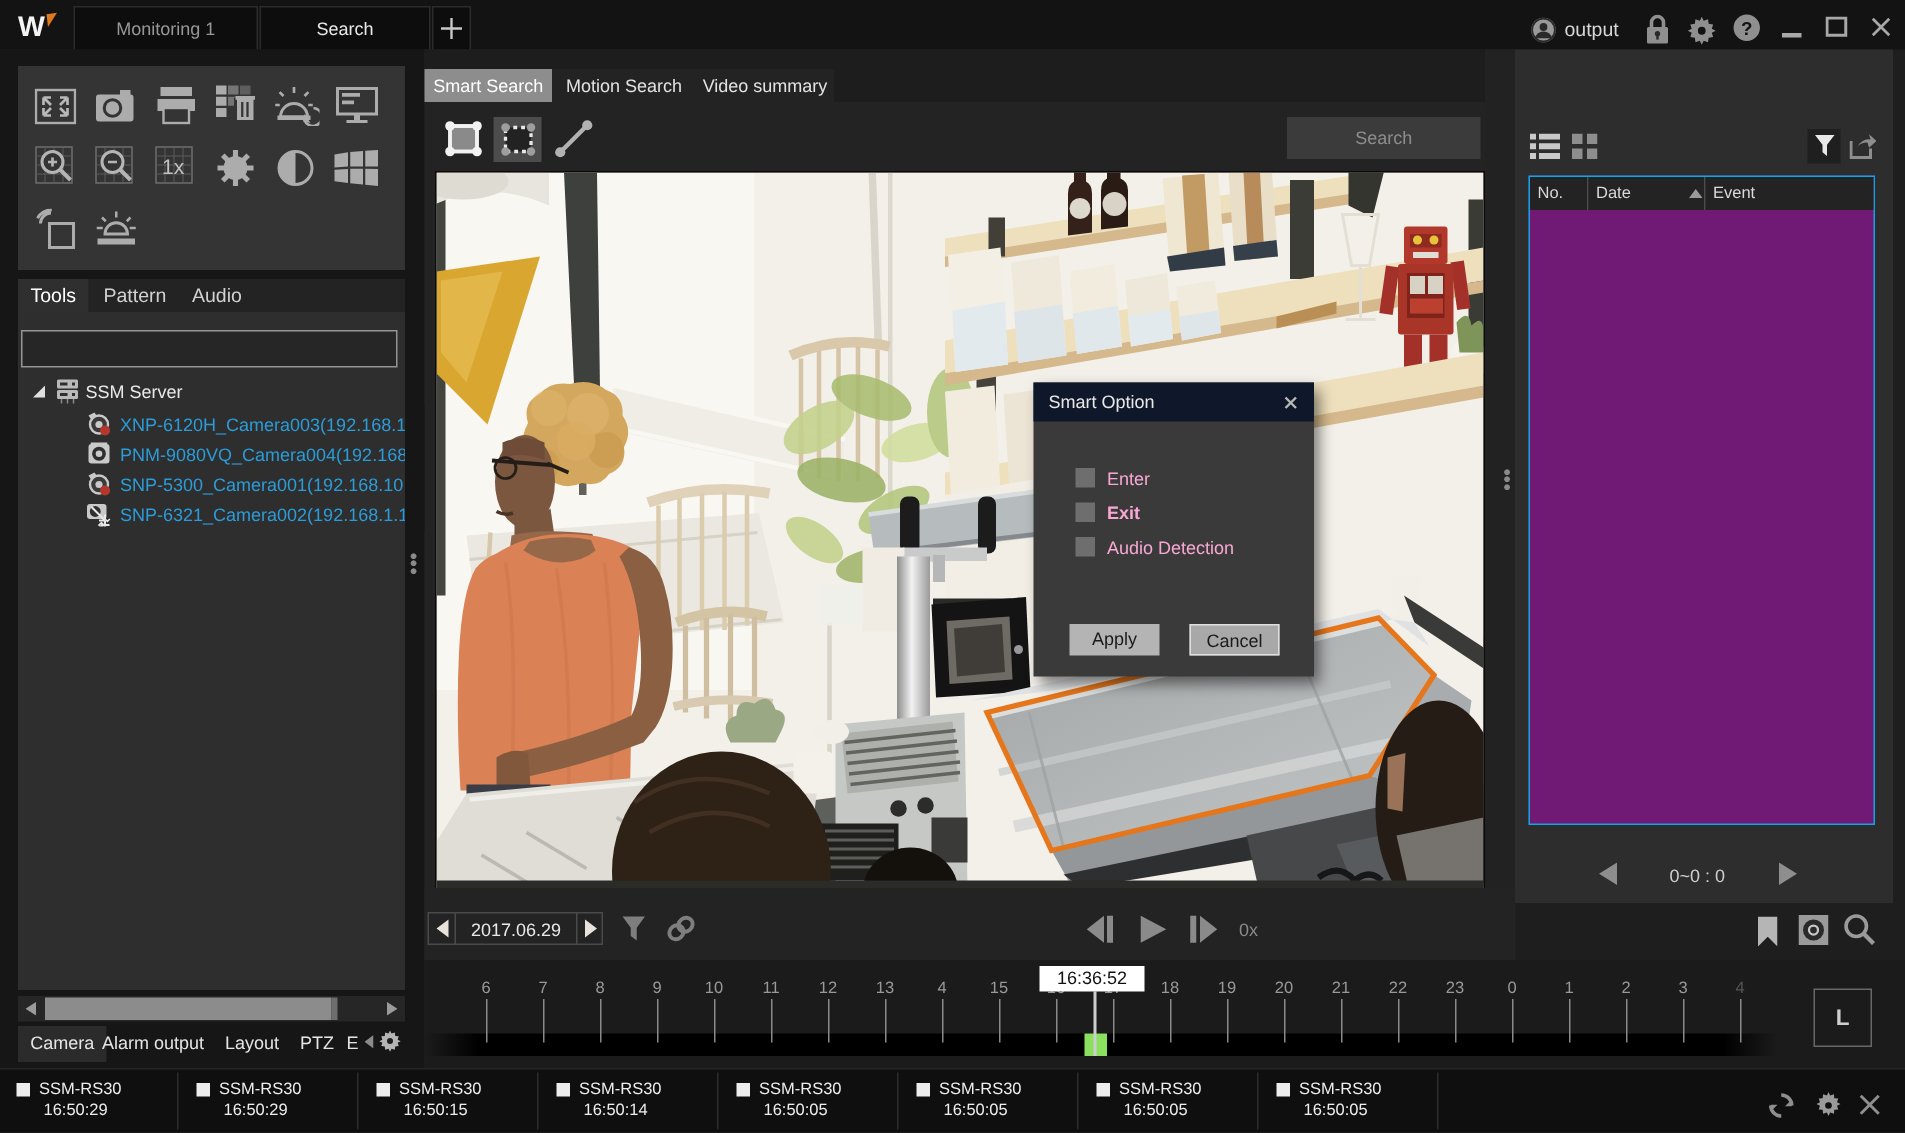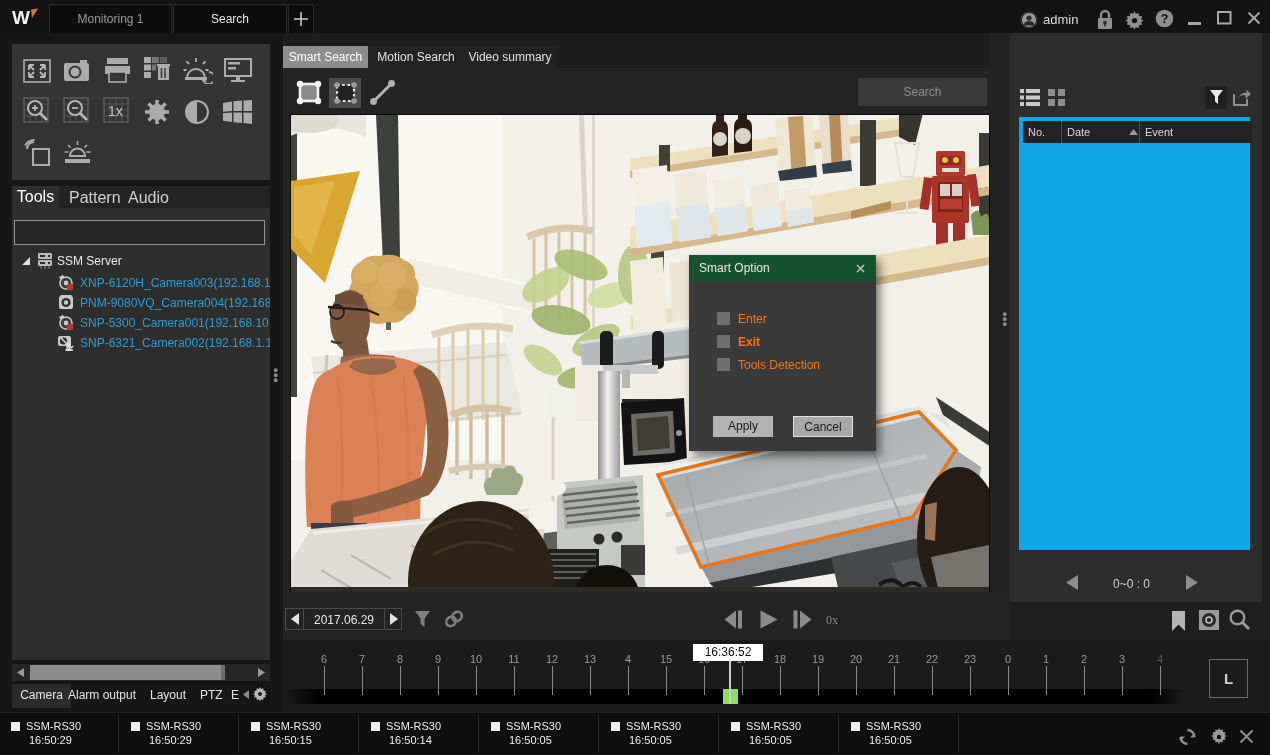--- a/index.html
+++ b/index.html
@@ -5,39 +5,39 @@
 * { margin:0; padding:0; box-sizing:border-box; }
 html,body { width:1270px; height:755px; overflow:hidden; background:#1e1e1e; font-family:"Liberation Sans", sans-serif; }
 .abs { position:absolute; }
 #app { position:relative; width:1270px; height:755px; background:#1e1e1e; overflow:hidden; }
 svg { display:block; }
 #titlebar { position:absolute; left:0; top:0; width:1270px; height:33px; background:#131313; }
 .toptab { position:absolute; top:4px; height:29px; background:#0d0d0d; border:1px solid #2b2b2b; border-bottom:none; color:#989898; font-size:12px; text-align:center; line-height:29px; }
 .toptab.active { color:#e8e8e8; }
 #lpanel { position:absolute; left:12px; top:44px; width:258px; height:136px; background:#343434; }
 #lcol { position:absolute; left:0; top:33px; width:283px; height:679px; background:#161616; }
-#ltabs { position:absolute; left:12px; top:186px; width:258px; height:22px; background:#232323; color:#d2d2d2; font-size:16px; }
+#ltabs { position:absolute; left:12px; top:186px; width:258px; height:22px; background:#232323; color:#d2d2d2; font-size:13px; }
 #treepanel { position:absolute; left:12px; top:208px; width:258px; height:452px; background:#2e2e2e; }
 #searchbox { position:absolute; left:14px; top:220px; width:251px; height:25px; background:#262626; border:1px solid #959595; }
 .treerow { position:absolute; font-size:12px; color:#2b9cd8; white-space:nowrap; }
 #centerbg { position:absolute; left:283px; top:33px; width:727px; height:679px; background:#232323; }
 .ctab { position:absolute; top:46px; height:22px; font-size:12px; color:#e2e2e2; line-height:22px; text-align:center; }
 #searchbtn { position:absolute; left:858px; top:78px; width:129px; height:28px; background:#3b3b3b; color:#8d8d8d; font-size:12px; text-align:center; line-height:28px; }
 #video { position:absolute; left:291px; top:115px; width:698px; height:477px; background:#efece6; outline:1px solid #0a0a0a; }
 #dialog { position:absolute; left:689px; top:255px; width:187px; height:196px; background:#3a3a3a; box-shadow:4px 5px 9px rgba(0,0,0,0.5); }
-#dlgtitle { position:absolute; left:0; top:0; width:187px; height:26px; background:#14532d; color:#e8e8e8; font-size:12px; line-height:26px; padding-left:10px; }
+#dlgtitle { position:absolute; left:0; top:0; width:187px; height:26px; background:#0f172a; color:#e8e8e8; font-size:12px; line-height:26px; padding-left:10px; }
 .chk { position:absolute; width:13px; height:13px; background:#6e6e6e; }
-.chklbl { position:absolute; color:#f97316; font-size:12px; }
+.chklbl { position:absolute; color:#f9a8d4; font-size:12px; }
 .dlgbtn { position:absolute; top:161px; width:60px; height:21px; font-size:12px; text-align:center; line-height:20px; color:#1a1a1a; }
 #ctrlrow { position:absolute; left:283px; top:592px; width:727px; height:48px; background:#232323; }
 #timeline { position:absolute; left:283px; top:640px; width:987px; height:72px; background:#1b1b1b; }
 .tlabel { position:absolute; font-size:11px; color:#999999; transform:translateX(-50%); }
 .tick { position:absolute; top:28px; width:1px; height:13px; background:#707070; }
 #rpanel { position:absolute; left:1010px; top:33px; width:252px; height:569px; background:#2d2d2d; }
-#rtable { position:absolute; left:1019px; top:117px; width:231px; height:433px; background:#0ea5e9; border:4px solid #0ea5e9; }
+#rtable { position:absolute; left:1019px; top:117px; width:231px; height:433px; background:#701a75; border:1px solid #0ea5e9; }
 .th { position:absolute; top:0; height:22px; background:#232323; border-right:1px solid #4d4d4d; color:#dadada; font-size:11px; line-height:22px; padding-left:5px; }
 #bottombar { position:absolute; left:0; top:712px; width:1270px; height:43px; background:#0f0f0f; border-top:1px solid #262626; }
 .btab { position:absolute; top:3px; width:119px; height:38px; border-right:1px solid #2c2c2c; color:#ededed; font-size:11px; }
 .btab .l1 { position:absolute; left:26px; top:5px; }
 .btab .l2 { position:absolute; left:29px; top:19px; }
 .btab .sq { position:absolute; left:11px; top:7px; width:9px; height:9px; background:#ededed; }
 .icon { position:absolute; }
 </style>
 </head>
 <body>
@@ -53,21 +53,21 @@
     <text x="1" y="19" font-size="19" font-weight="bold" style="fill:#f4f4f4" font-family="Liberation Sans">W</text>
     <path d="M20 4.5 L27 3.5 L21 13 Z" fill="#e07820"></path>
   </svg>
 
   <svg class="icon" style="left:1020px; top:11px;" width="18" height="18">
     <circle cx="9" cy="9" r="8.2" fill="#9a9a9a"></circle>
     <circle cx="9" cy="7" r="2.6" fill="#2a2a2a"></circle>
     <path d="M3.5 14.5 a5.5 4.5 0 0 1 11 0" fill="#2a2a2a"></path>
     <circle cx="9" cy="9" r="7.6" fill="none" stroke="#2a2a2a" stroke-width="1.2"></circle>
   </svg>
-  <div class="abs" style="left:1043px; top:12px; color:#d8d8d8; font-size:13px;">admin</div>
+  <div class="abs" style="left:1043px; top:12px; color:#d8d8d8; font-size:13px;">output</div>
   <svg class="icon" style="left:1095px; top:9px;" width="20" height="21">
     <rect x="3" y="9" width="14" height="11" rx="1" fill="#8f8f8f"></rect>
     <path d="M6 9 V6 a4 4 0 0 1 8 0 V9" fill="none" stroke="#8f8f8f" stroke-width="2.4"></path>
     <circle cx="10" cy="13.5" r="1.8" fill="#2a2a2a"></circle>
     <rect x="9.2" y="14" width="1.6" height="3.4" fill="#2a2a2a"></rect>
   </svg>
   <svg class="icon" style="left:1124px; top:9px;" width="21" height="21">
     <path d="M10.5 2.2 l1.3 2.6 2.9-.9 .4 3 3 .4 -.9 2.9 2.6 1.3 -2.6 1.3 .9 2.9 -3 .4 -.4 3 -2.9-.9 -1.3 2.6 -1.3-2.6 -2.9 .9 -.4-3 -3-.4 .9-2.9 -2.6-1.3 2.6-1.3 -.9-2.9 3-.4 .4-3 2.9 .9 Z" fill="#8f8f8f"></path>
     <circle cx="10.5" cy="11.5" r="2.6" fill="#131313"></circle>
   </svg>
@@ -492,21 +492,21 @@
   <div id="dialog">
     <div id="dlgtitle">Smart Option</div>
     <svg class="icon" style="right:11px; top:9px;" width="9" height="9">
         <path d="M1 1 L8 8 M8 1 L1 8" stroke="#b8b8b8" stroke-width="1.6"></path>
       </svg>
     <div class="chk" style="left:28px; top:57px;"></div>
       <div class="chklbl" style="left:49px; top:57px;">Enter</div>
     <div class="chk" style="left:28px; top:80px;"></div>
       <div class="chklbl" style="left:49px; top:80px;font-weight:bold;">Exit</div>
     <div class="chk" style="left:28px; top:103px;"></div>
-      <div class="chklbl" style="left:49px; top:103px;">Tools Detection</div>
+      <div class="chklbl" style="left:49px; top:103px;">Audio Detection</div>
     <div class="dlgbtn" style="left:24px; background:#b4b4b4;">Apply</div>
     <div class="dlgbtn" style="left:104px; background:#a8a8a8; border:1px solid #dfdfdf;">Cancel</div>
   </div>
 
   <div id="ctrlrow"></div>
   <div class="abs" style="left:285px; top:608px; width:117px; height:22px; border:1px solid #4a4a4a;"></div>
   <svg class="icon" style="left:289px; top:612px;" width="12" height="14">
       <path d="M10 1 L2 7 L10 13 Z" fill="#e8e3da"></path>
     </svg>
   <div class="abs" style="left:303px; top:608px; width:1px; height:22px; background:#4a4a4a;"></div>
@@ -528,21 +528,21 @@
       <path d="M13 1.5 L1.5 10.5 L13 19.5 Z" fill="#8a8a8a"></path>
       <rect x="15" y="1.5" width="4" height="18" fill="#8a8a8a"></rect>
     </svg>
   <svg class="icon" style="left:759px; top:609px;" width="20" height="21">
       <path d="M1.5 1.5 L18.5 10.5 L1.5 19.5 Z" fill="#8a8a8a"></path>
     </svg>
   <svg class="icon" style="left:792px; top:609px;" width="22" height="21">
       <rect x="1.5" y="1.5" width="4" height="18" fill="#8a8a8a"></rect>
       <path d="M8 1.5 L19.5 10.5 L8 19.5 Z" fill="#8a8a8a"></path>
     </svg>
-  <div class="abs" style="left:826px; top:613px; color:#8a8a8a; font-size:12px;font-family:Liberation Serif, serif;">0x</div>
+  <div class="abs" style="left:826px; top:613px; color:#8a8a8a; font-size:12px;">0x</div>
 
   <div id="timeline"></div>
   <div class="abs" style="left:284px; top:689px; width:901px; height:15px; background:linear-gradient(90deg,#1b1b1b,#000 4%,#000 96%,#1b1b1b);"></div>
   <div id="tlabels">
       <div class="tlabel" style="left:324px; top:653px;">6</div>
       <div class="tick" style="left:324px; top:666px; position:absolute; width:1px; height:29px; background:#8a8a8a;"></div>
       <div class="tlabel" style="left:362px; top:653px;">7</div>
       <div class="tick" style="left:362px; top:666px; position:absolute; width:1px; height:29px; background:#8a8a8a;"></div>
       <div class="tlabel" style="left:400px; top:653px;">8</div>
       <div class="tick" style="left:400px; top:666px; position:absolute; width:1px; height:29px; background:#8a8a8a;"></div>

